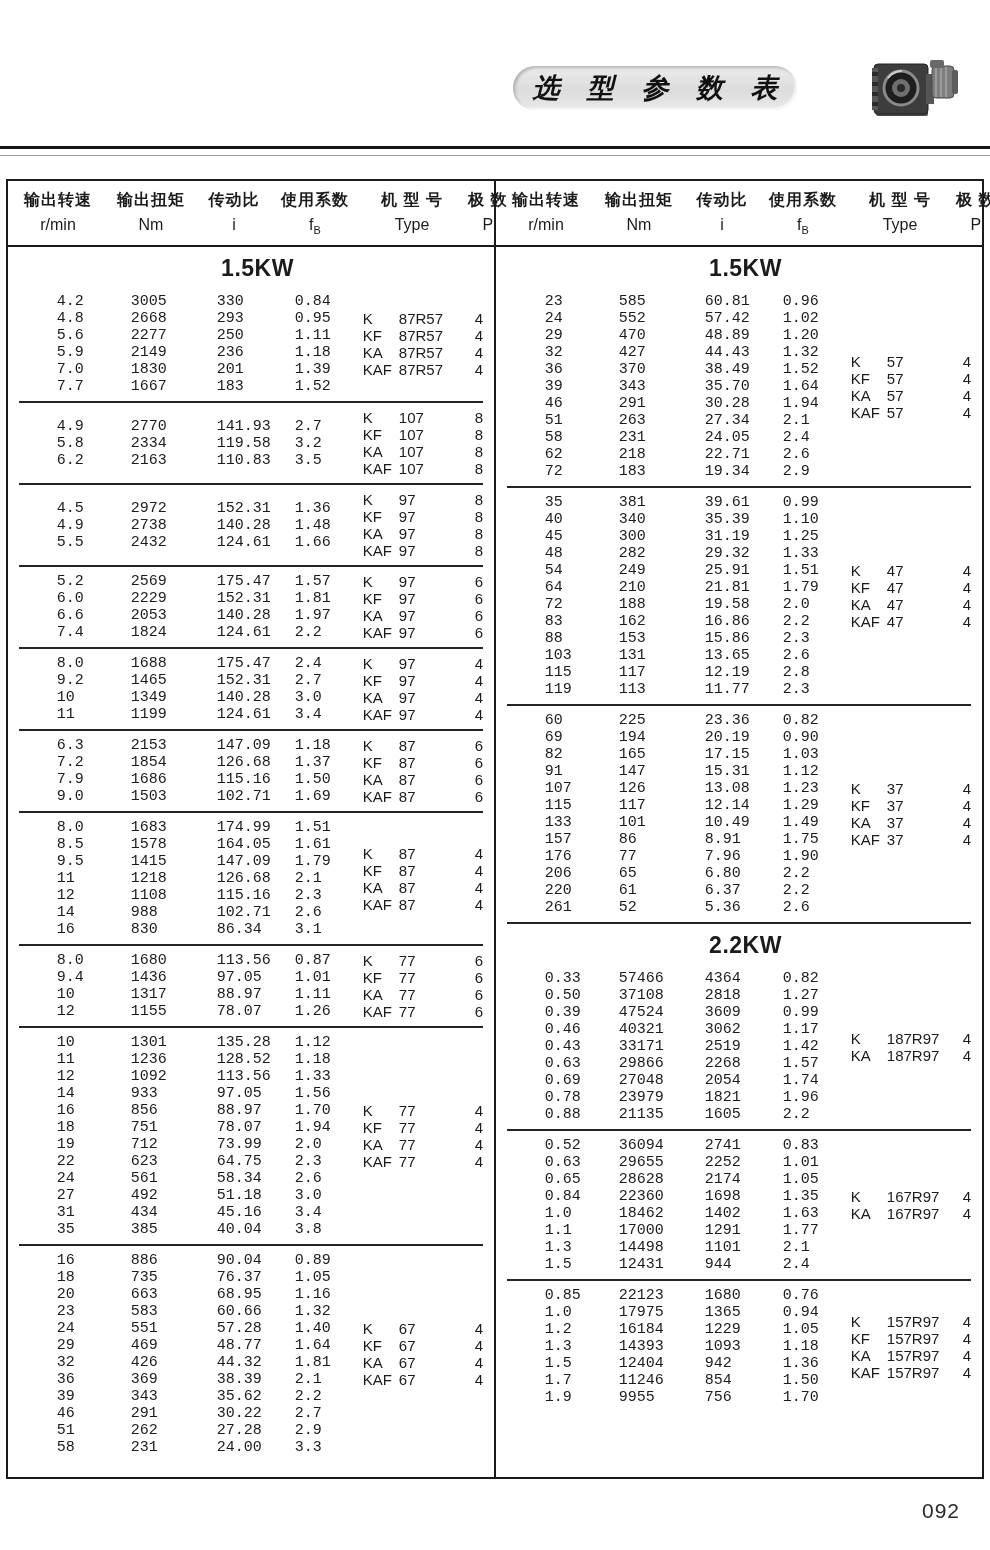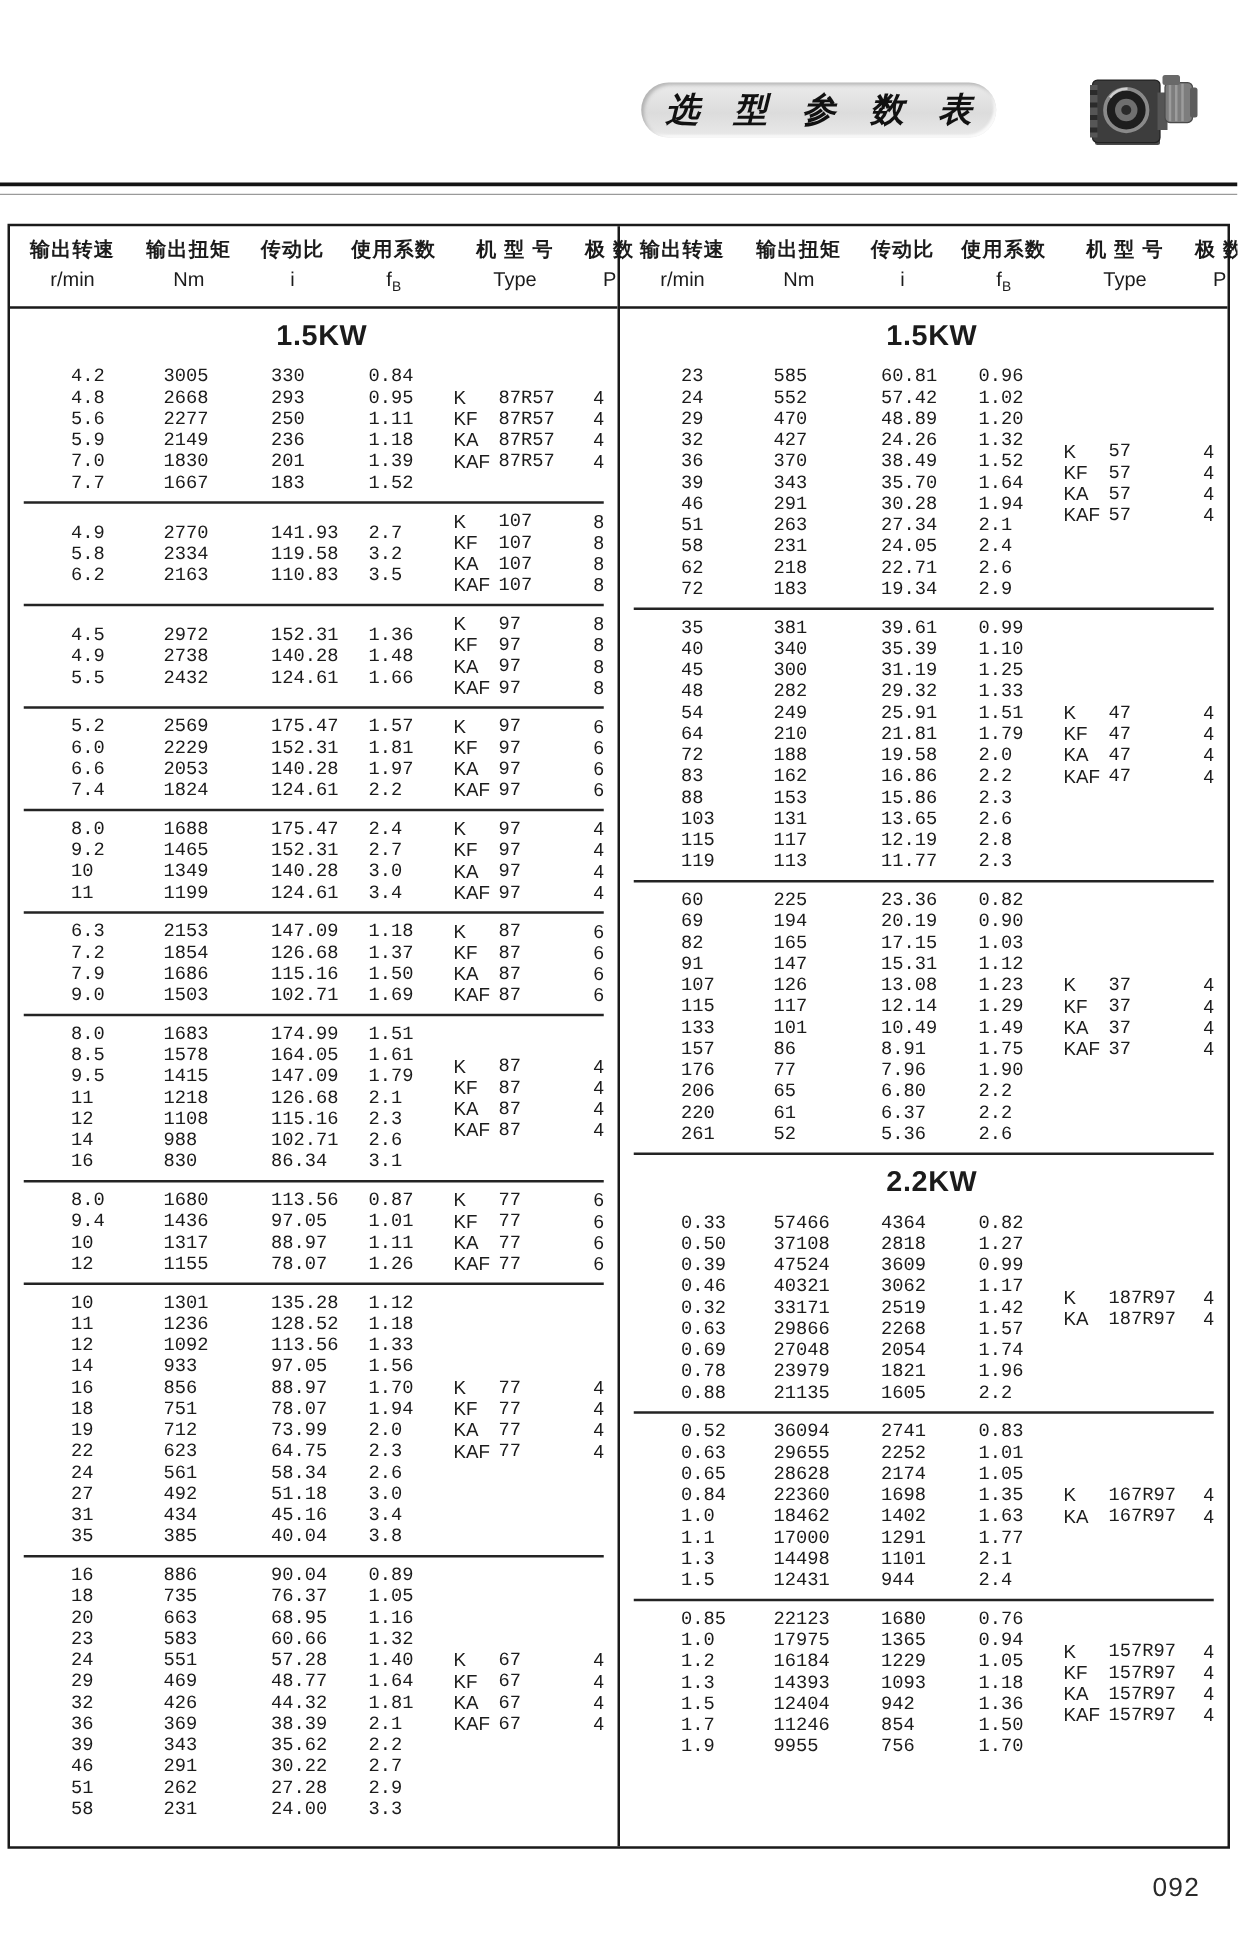--- a/index.html
+++ b/index.html
@@ -60,21 +60,21 @@
   }
   .cell{font-size:15px;line-height:17px;white-space:nowrap;}
   .cell.c0{padding-left:38px;}
   .cell.c1{padding-left:12px;}
   .cell.c2{padding-left:12px;}
   .cell.c3{padding-left:10px;}
 
   .types{flex:1;display:flex;flex-direction:column;justify-content:center;padding-left:2px;}
   .trow{display:flex;font-size:15px;line-height:17px;white-space:nowrap;}
   .trow .tp{width:36px;flex:0 0 36px;}
-  .trow .tm{width:74px;flex:0 0 74px;font-family:Liberation Mono, monospace;}
+  .trow .tm{width:74px;flex:0 0 74px;}
   .trow .pp{flex:1;padding-left:2px;}
 
   .footer{text-align:right;padding:20px 30px 0 0;}
   .footer span{font-size:21px;color:#2a2a2a;letter-spacing:1px;}
 </style>
 </head>
 <body>
 
 <div class="page">
 
@@ -675,21 +675,21 @@
               <div class="cell c0">24</div>
               <div class="cell c1">552</div>
               <div class="cell c2">57.42</div>
               <div class="cell c3">1.02</div>
               <div class="cell c0">29</div>
               <div class="cell c1">470</div>
               <div class="cell c2">48.89</div>
               <div class="cell c3">1.20</div>
               <div class="cell c0">32</div>
               <div class="cell c1">427</div>
-              <div class="cell c2">24.26</div>
+              <div class="cell c2">44.43</div>
               <div class="cell c3">1.32</div>
               <div class="cell c0">36</div>
               <div class="cell c1">370</div>
               <div class="cell c2">38.49</div>
               <div class="cell c3">1.52</div>
               <div class="cell c0">39</div>
               <div class="cell c1">343</div>
               <div class="cell c2">35.70</div>
               <div class="cell c3">1.64</div>
               <div class="cell c0">46</div>
@@ -896,21 +896,21 @@
               <div class="cell c2">2818</div>
               <div class="cell c3">1.27</div>
               <div class="cell c0">0.39</div>
               <div class="cell c1">47524</div>
               <div class="cell c2">3609</div>
               <div class="cell c3">0.99</div>
               <div class="cell c0">0.46</div>
               <div class="cell c1">40321</div>
               <div class="cell c2">3062</div>
               <div class="cell c3">1.17</div>
-              <div class="cell c0">0.32</div>
+              <div class="cell c0">0.43</div>
               <div class="cell c1">33171</div>
               <div class="cell c2">2519</div>
               <div class="cell c3">1.42</div>
               <div class="cell c0">0.63</div>
               <div class="cell c1">29866</div>
               <div class="cell c2">2268</div>
               <div class="cell c3">1.57</div>
               <div class="cell c0">0.69</div>
               <div class="cell c1">27048</div>
               <div class="cell c2">2054</div>

